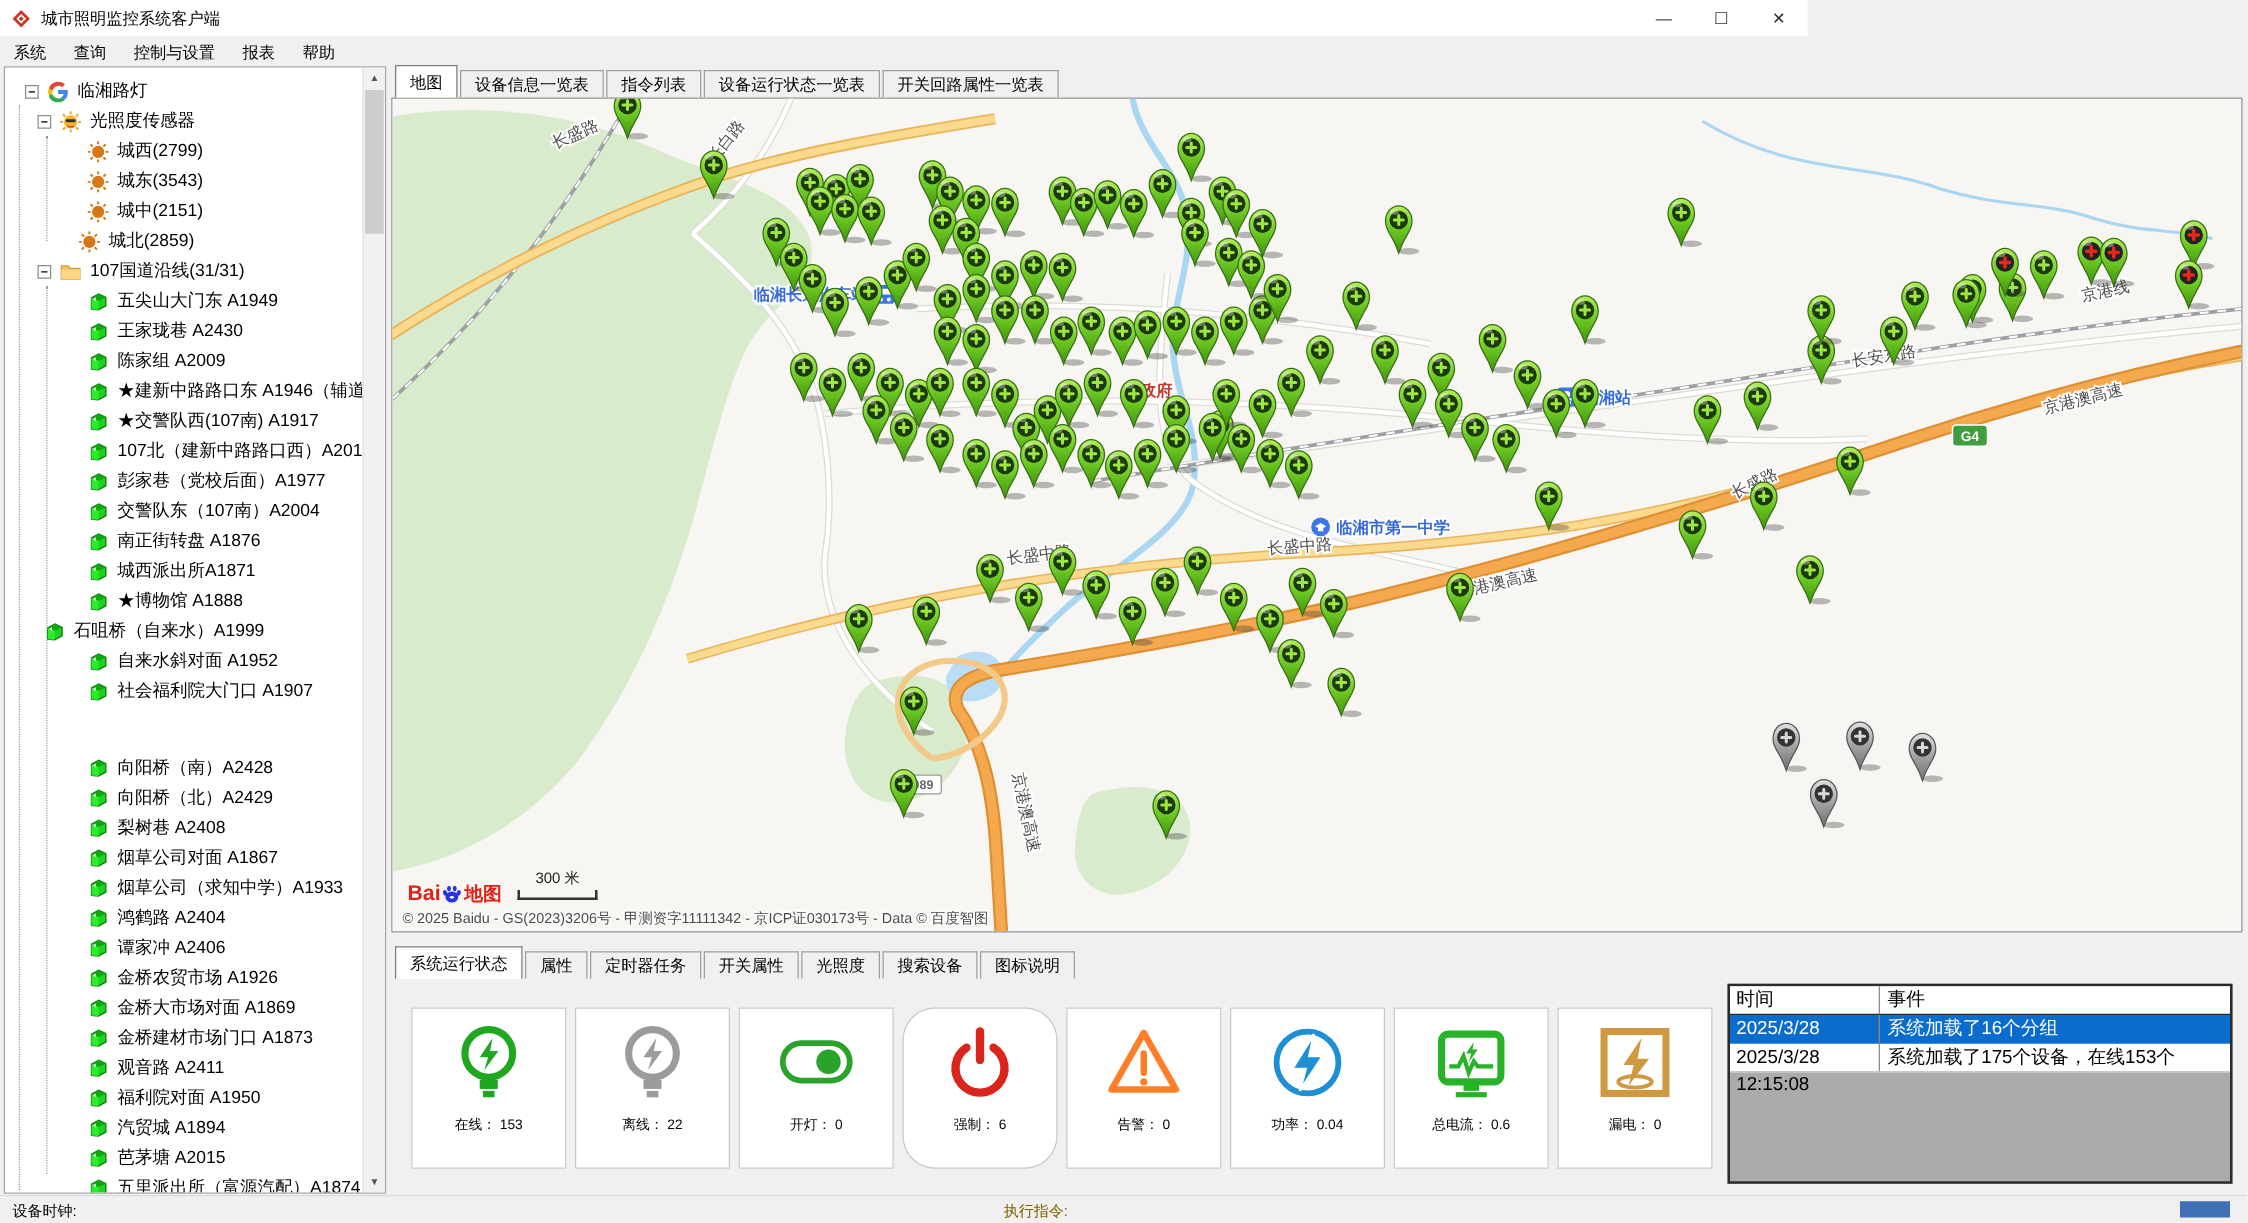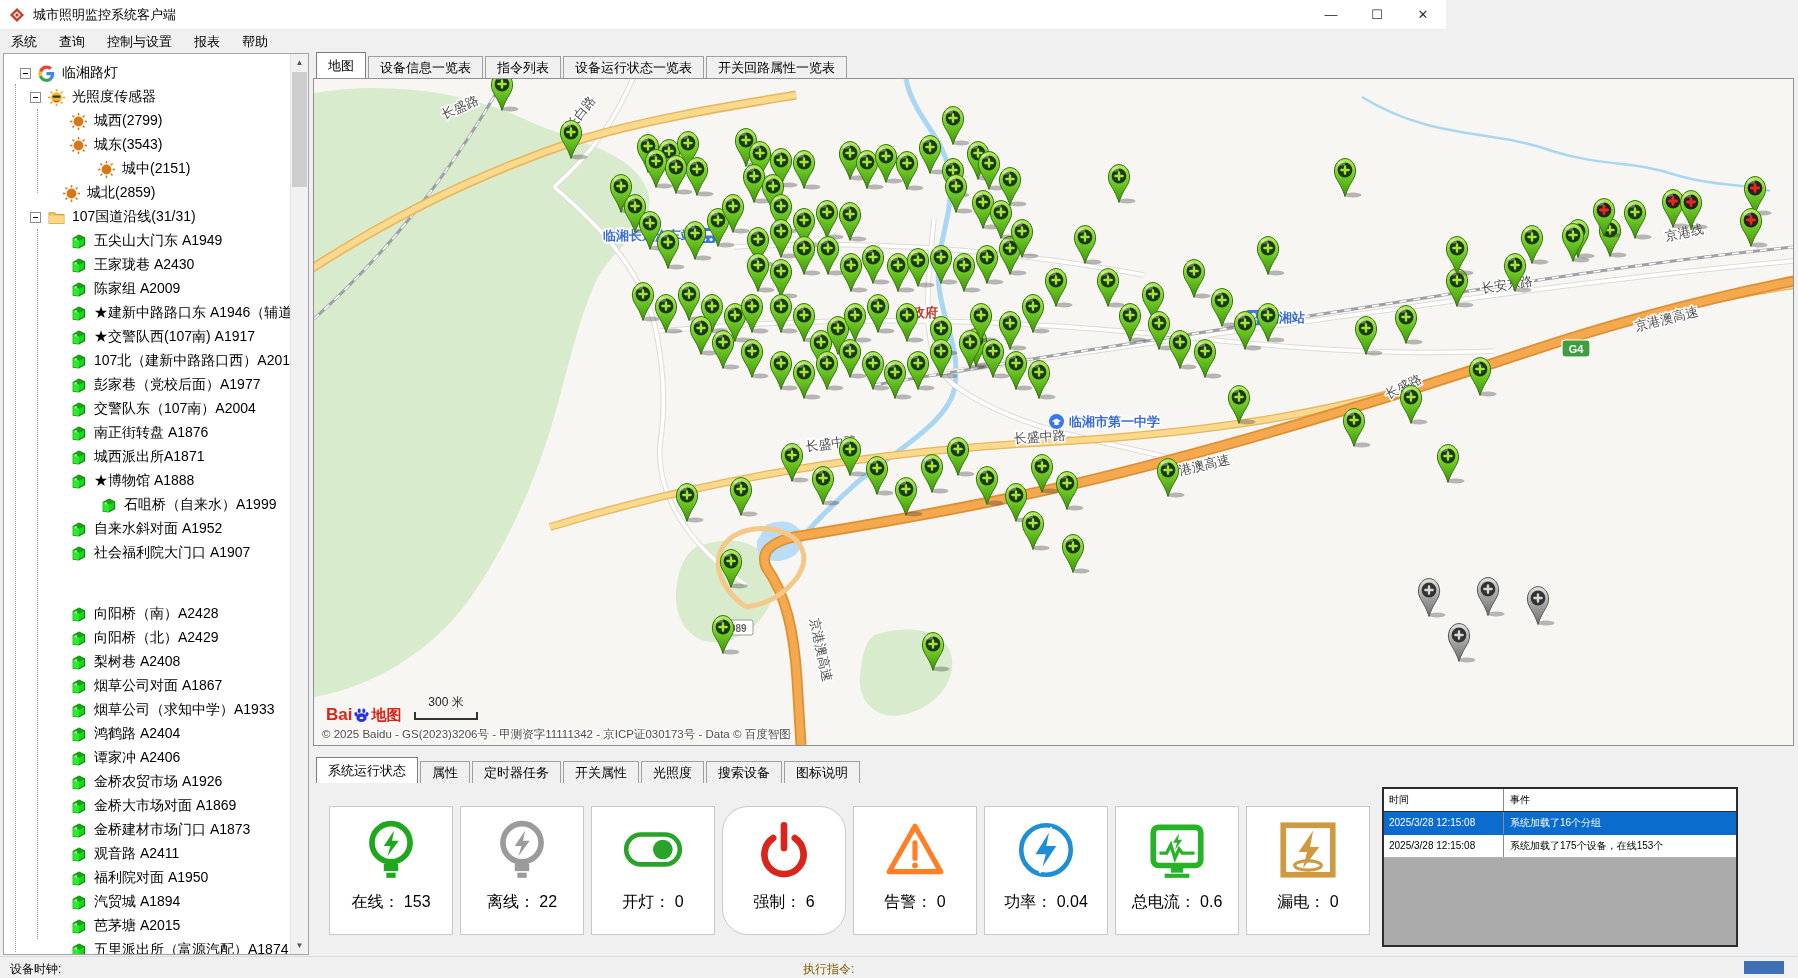--- a/index.html
+++ b/index.html
@@ -56,24 +56,24 @@
   #scalebox{position:absolute;left:100px;bottom:25px;width:64px;text-align:center}
   #scale-label{font-size:12px;color:#222}
   #scale-bracket{height:6px;border-left:2px solid #333;border-right:2px solid #333;border-bottom:2px solid #333;margin-top:1px}
   #map-copyright{position:absolute;left:8px;bottom:3px;font-size:11.5px;color:#4a4a4a;
      text-shadow:1px 0 0 #fff,-1px 0 0 #fff,0 1px 0 #fff,0 -1px 0 #fff;white-space:nowrap}
   
   #bottom-area{position:absolute;left:313px;top:783px;width:1481px;height:168px;background:#f0f0f0}
   .card{position:absolute;top:806px;width:124px;height:129px;background:#fff;border:1px solid #c9c9c9;box-sizing:border-box}
   .card-icon{width:66px;height:66px;margin:10px auto 0}
   .card-icon svg{width:100%;height:100%;display:block}
-  .card-label{text-align:center;margin-top:9px;font-size:16px;white-space:nowrap}
+  .card-label{text-align:center;margin-top:9px;font-size:11px;white-space:nowrap}
   
-  #events{position:absolute;left:1382px;top:787px;width:356px;height:160px;border:2px solid #2b2b2b;
-          box-sizing:border-box;background:#ababab;display:flex;flex-direction:column;font-size:10px}
+  #events{position:absolute;left:1382px;top:787px;width:404px;height:160px;border:2px solid #2b2b2b;
+          box-sizing:border-box;background:#ababab;display:flex;flex-direction:column;font-size:15px}
   .ehead{display:flex;background:#fff;height:22px;line-height:22px;border-bottom:1px solid #2b2b2b;flex:none}
   .erow{display:flex;height:22px;line-height:22px;background:#fff;flex:none;border-bottom:1px solid #b5b5b5}
   .erow.sel{background:#0a6ccd;color:#fff;border-bottom:1px solid #0a6ccd}
   .ecol1{width:120px;flex:none;padding-left:5px;box-sizing:border-box;border-right:1px solid #8a8a8a}
   .ecol2{flex:1;padding-left:6px}
   
   #statusbar{position:absolute;left:0;top:956px;width:1798px;height:22px;background:#f0f0f0;
              border-top:1px solid #dadada;box-sizing:border-box;font-size:12px}
   #sb-clock{position:absolute;left:10px;top:4px}
   #sb-exec{position:absolute;left:803px;top:4px;color:#7f6000}
@@ -173,21 +173,21 @@
               <line x1="2.3" y1="2.3" x2="4" y2="4"></line>
               <line x1="12" y1="12" x2="13.7" y2="13.7"></line>
               <line x1="2.3" y1="13.7" x2="4" y2="12"></line>
               <line x1="12" y1="4" x2="13.7" y2="2.3"></line>
             </g>
             <circle cx="8" cy="8" r="4.6" fill="#d77818"></circle>
           </svg>
         </span>
         <span class="tlabel">城东(3543)</span>
       </div>
-      <div class="trow" style="padding-left: 66px; margin-left: 28px;">
+      <div class="trow" style="padding-left: 66px;">
         <span class="ticon">
           <svg viewBox="0 0 16 16">
             <g stroke="#d77818" stroke-width="1.5">
               <line x1="8" y1="0" x2="8" y2="2.3"></line>
               <line x1="8" y1="13.7" x2="8" y2="16"></line>
               <line x1="0" y1="8" x2="2.3" y2="8"></line>
               <line x1="13.7" y1="8" x2="16" y2="8"></line>
               <line x1="2.3" y1="2.3" x2="4" y2="4"></line>
               <line x1="12" y1="12" x2="13.7" y2="13.7"></line>
               <line x1="2.3" y1="13.7" x2="4" y2="12"></line>
@@ -340,21 +340,21 @@
         <span class="ticon">
           <svg viewBox="0 0 16 16">
             <path d="M3 13.5 L3 5 L8.5 2 L13.8 4.6 L13.8 11 L8.2 14 Z" fill="#1ed31e" stroke="#0a7a0a" stroke-width="1"></path>
             <path d="M3 5 L8.5 2 L13.8 4.6 L8.4 7.4 Z" fill="#0fa80f"></path>
             <path d="M3 5 L8.4 7.4 L8.2 14 L3 13.5 Z" fill="#2bee2b"></path>
             <path d="M4.2 5.6 L6.2 4.6 L6.2 7.6 Z" fill="#fff"></path>
           </svg>
         </span>
         <span class="tlabel">★博物馆 A1888</span>
       </div>
-      <div class="trow" style="padding-left: 96px;">
+      <div class="trow" style="padding-left: 31px;">
         <span class="ticon">
           <svg viewBox="0 0 16 16">
             <path d="M3 13.5 L3 5 L8.5 2 L13.8 4.6 L13.8 11 L8.2 14 Z" fill="#1ed31e" stroke="#0a7a0a" stroke-width="1"></path>
             <path d="M3 5 L8.5 2 L13.8 4.6 L8.4 7.4 Z" fill="#0fa80f"></path>
             <path d="M3 5 L8.4 7.4 L8.2 14 L3 13.5 Z" fill="#2bee2b"></path>
             <path d="M4.2 5.6 L6.2 4.6 L6.2 7.6 Z" fill="#fff"></path>
           </svg>
         </span>
         <span class="tlabel">石咀桥（自来水）A1999</span>
       </div>

